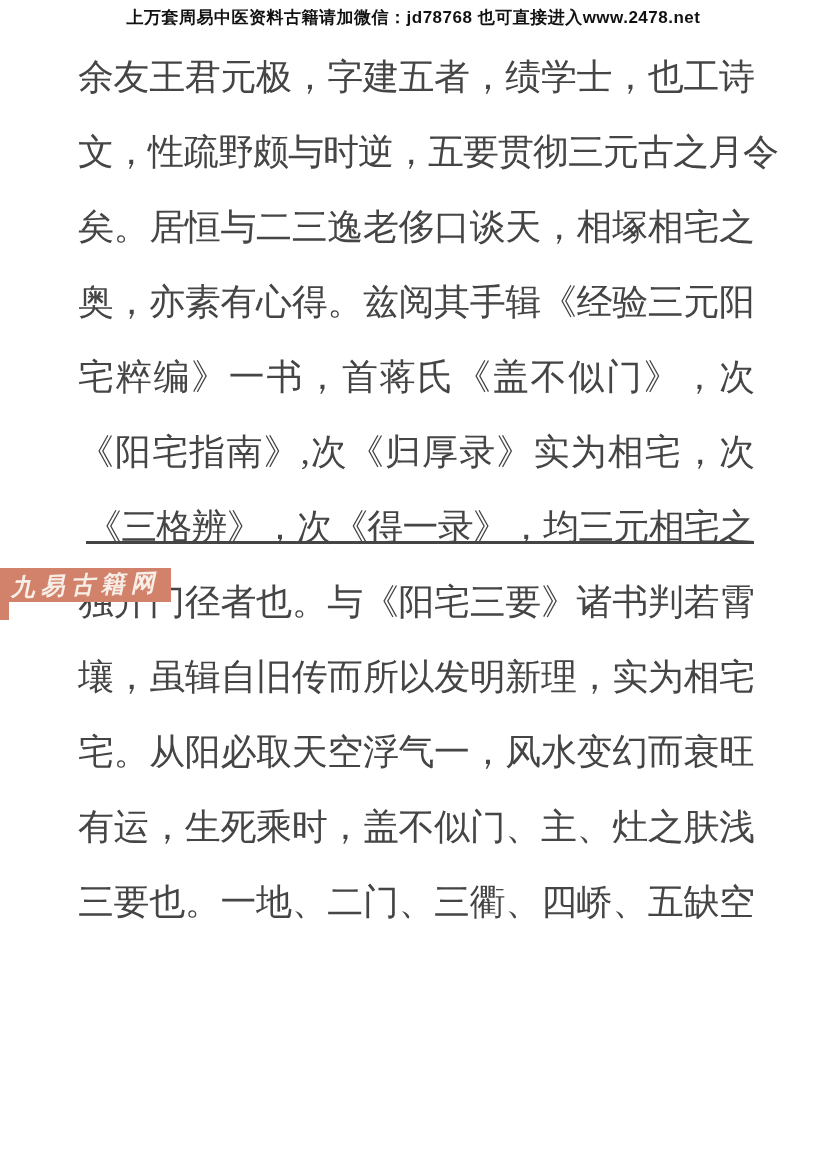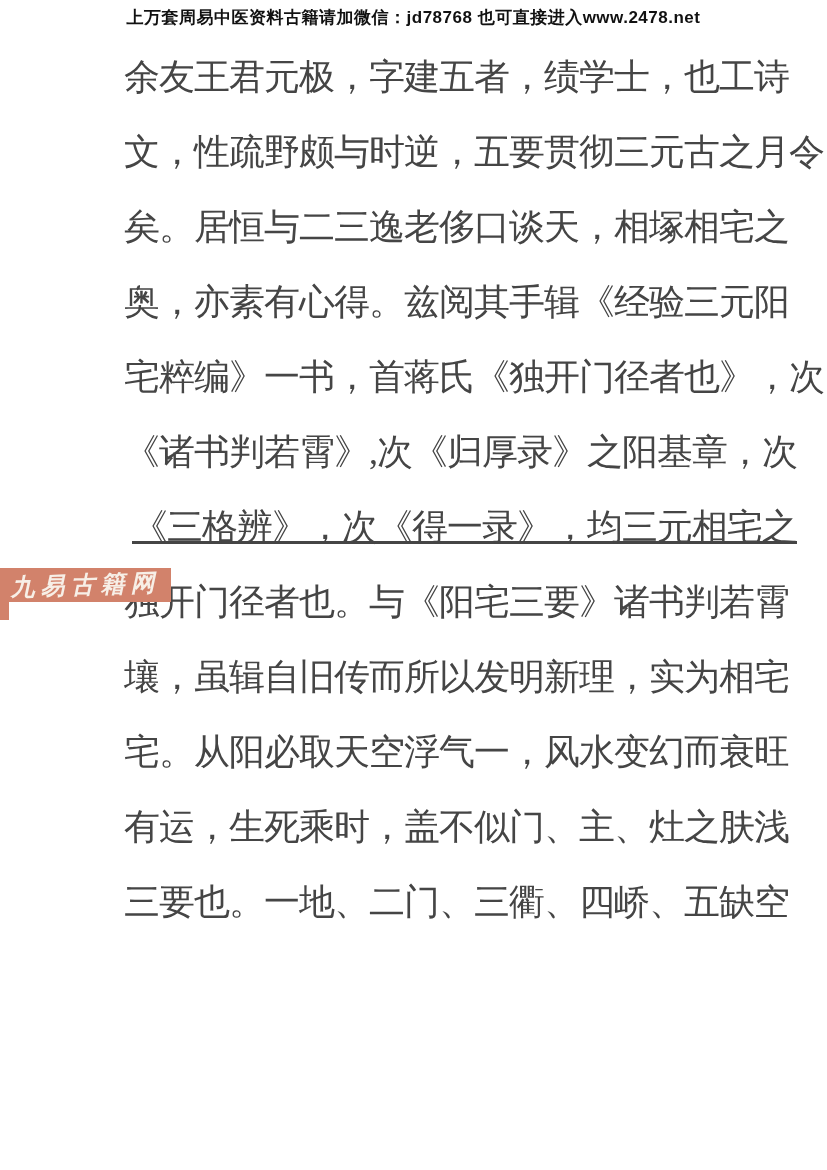--- a/index.html
+++ b/index.html
@@ -38,21 +38,20 @@
     letter-spacing: -1px;
   }
   .text-line {
     height: 75px;
     line-height: 75px;
     text-align: justify;
     text-align-last: justify;
     text-justify: inter-character;
     white-space: nowrap;
     overflow: visible;
-    margin-left: 46px;
   }
   .text-line.indent {
     padding-left: 8px;
     text-decoration: underline;
   }
   .text-line.last {
     text-align-last: left;
   }
   .watermark {
     position: absolute;
@@ -90,22 +89,22 @@
 
 <div class="page">
 
   <div class="header-line" style="color: rgb(17, 17, 17);">上万套周易中医资料古籍请加微信：jd78768 也可直接进入www.2478.net</div>
 
   <div class="body-text" style="color: rgb(69, 69, 69);">
     <div class="text-line">余友王君元极，字建五者，绩学士，也工诗</div>
     <div class="text-line">文，性疏野颇与时逆，五要贯彻三元古之月令</div>
     <div class="text-line">矣。居恒与二三逸老侈口谈天，相塚相宅之</div>
     <div class="text-line">奥，亦素有心得。兹阅其手辑《经验三元阳</div>
-    <div class="text-line">宅粹编》一书，首蒋氏《独开门径者也》，次</div>
-    <div class="text-line">《诸书判若霄》,次《归厚录》之阳基章，次</div>
+    <div class="text-line">宅粹编》一书，首蒋氏《盖不似门》，次</div>
+    <div class="text-line">《阳宅指南》,次《归厚录》实为相宅，次</div>
     <div class="text-line indent">《三格辨》，次《得一录》，均三元相宅之</div>
     <div class="text-line">独开门径者也。与《阳宅三要》诸书判若霄</div>
     <div class="text-line">壤，虽辑自旧传而所以发明新理，实为相宅</div>
     <div class="text-line">宅。从阳必取天空浮气一，风水变幻而衰旺</div>
     <div class="text-line">有运，生死乘时，盖不似门、主、灶之肤浅</div>
     <div class="text-line">三要也。一地、二门、三衢、四峤、五缺空</div>
   </div>
 
   <div class="watermark" style="background: rgb(210, 130, 107);">
     <span class="watermark-text" style="color: rgb(247, 239, 231);">九易古籍网</span>

